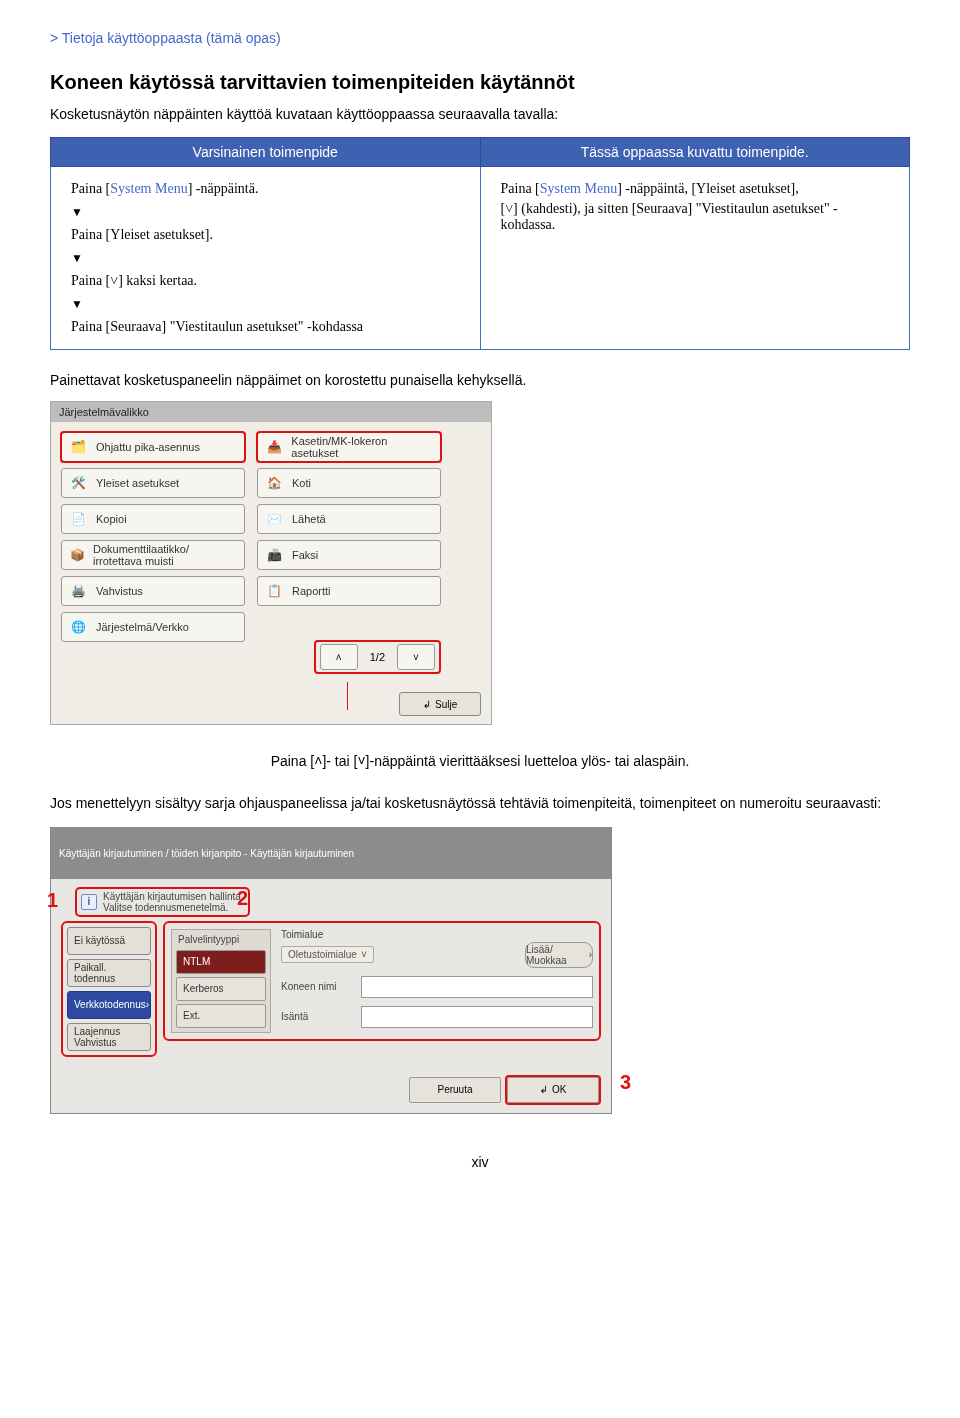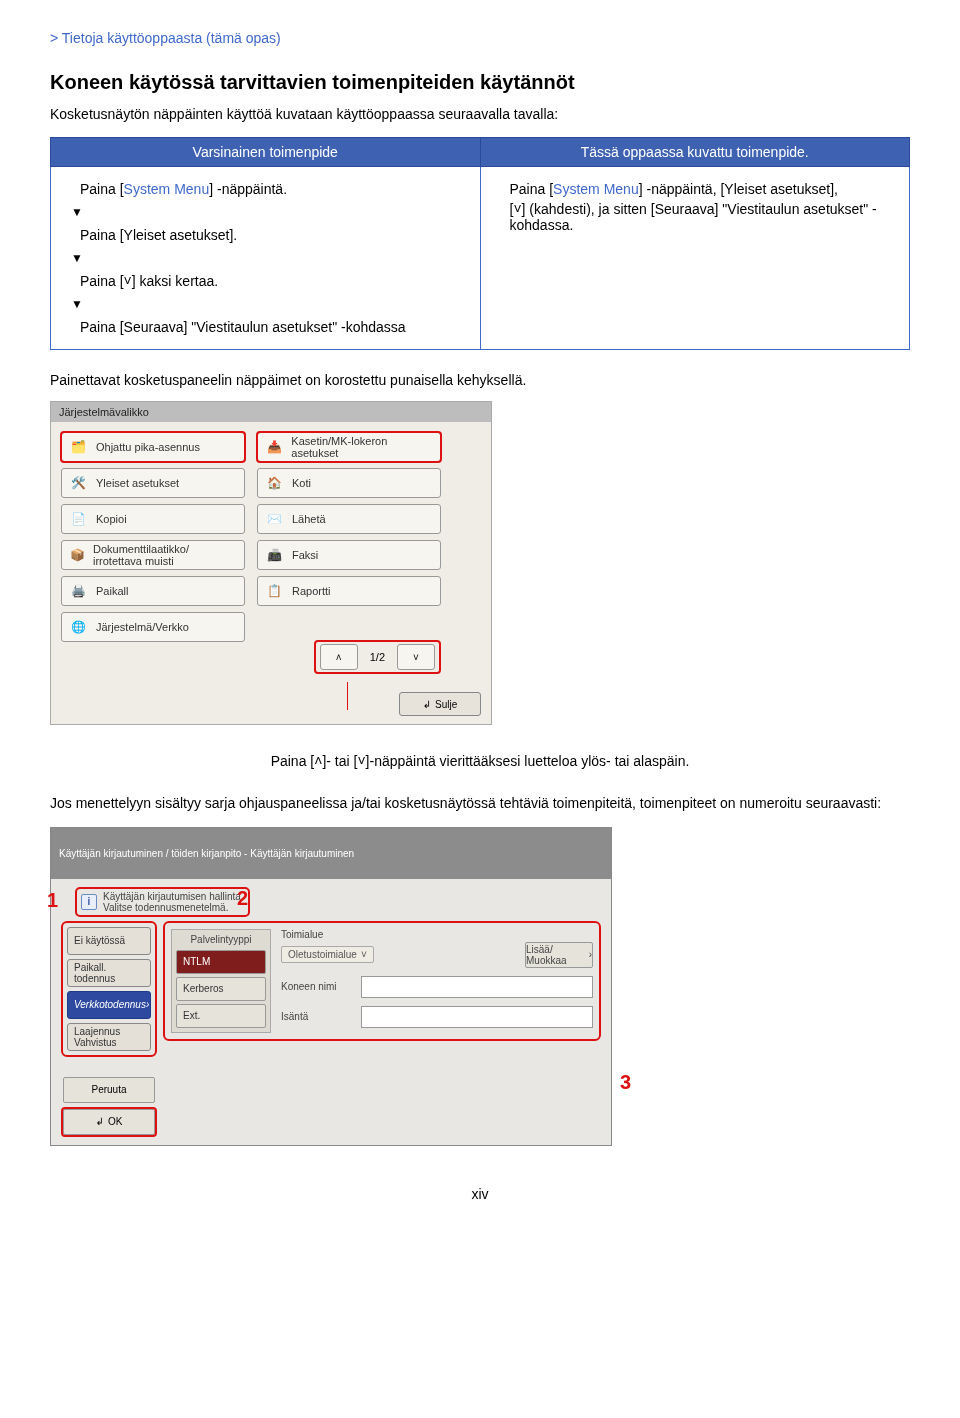--- a/index.html
+++ b/index.html
@@ -43,21 +43,22 @@
     background: #3f61b1;
     color: #fff;
     text-align: center;
     padding: 6px;
     border: 1px solid #2a4a9a;
   }
   .ct-body-row td {
     border: 1px solid #4169c9;
   }
   .step-line {
-    margin: 4px 17px;
+    margin: 4px 8px;
+    font-family: Liberation Serif, serif;
   }
   .arrow-down {
     display: inline-block;
     margin: 4px 0 4px 8px;
     font-size: 12px;
   }
   .blue-text { color: #4169c9; }
   .caption {
     margin: 10px 0 10px 0;
     line-height: 1.5;
@@ -246,38 +247,36 @@
     display: flex;
     align-items: center;
     padding: 0 6px;
     color: #333;
     box-sizing: border-box;
   }
   .tab-btn.active {
     background: #2d4aa0;
     color: #fff;
     border-color: #1f3a8a;
-    font-style: italic;
   }
   .midcol {
     outline: 2px solid #d11;
     border-radius: 4px;
     padding: 6px;
     display: flex;
     gap: 10px;
     flex: 1;
   }
   .serverbox {
     background: #dedbd3;
     border: 1px solid #aaa;
     padding: 4px;
     display: flex;
     flex-direction: column;
     gap: 3px;
-    text-align: center;
   }
   .servertitle {
     font-size: 10px;
     color: #444;
     padding: 0 2px 2px 2px;
   }
   .srv-opt {
     width: 76px;
     height: 22px;
     background: #e6e3db;
@@ -320,35 +319,34 @@
     background: #efece4;
     border: 1px solid #aaa;
     border-radius: 2px;
     padding: 2px 6px;
     font-size: 10px;
     color: #555;
   }
   .small-btn {
     background: #e6e3db;
     border: 1px solid #999;
-    border-radius: 2px;
+    border-radius: 9px;
     height: 24px;
     width: 66px;
     font-size: 10px;
     display: inline-flex;
     align-items: center;
     justify-content: center;
   }
   .ss2-footer {
     display: flex;
     justify-content: flex-end;
     gap: 6px;
     padding: 10px 12px;
     background: #e8e7e3;
-    flex-direction: column;
   }
   .ss2-footer .fbtn {
     width: 90px;
     height: 24px;
     background: #e6e3db;
     border: 1px solid #999;
     border-radius: 2px;
     font-size: 10px;
     display: inline-flex;
     align-items: center;
@@ -425,21 +423,21 @@
         <div class="ss-btn">
           <span class="icon">📄</span>
           <span>Kopioi</span>
         </div>
         <div class="ss-btn">
           <span class="icon">📦</span>
           <span style="line-height:1.1">Dokumenttilaatikko/ irrotettava muisti</span>
         </div>
         <div class="ss-btn">
           <span class="icon">🖨️</span>
-          <span>Paikall</span>
+          <span>Vahvistus</span>
         </div>
         <div class="ss-btn">
           <span class="icon">🌐</span>
           <span>Järjestelmä/Verkko</span>
         </div>
       </div>
       <div class="ss-col" style="position:relative;">
         <div class="ss-btn highlight">
           <span class="icon">📥</span>
           <span>Kasetin/MK-lokeron asetukset</span>

